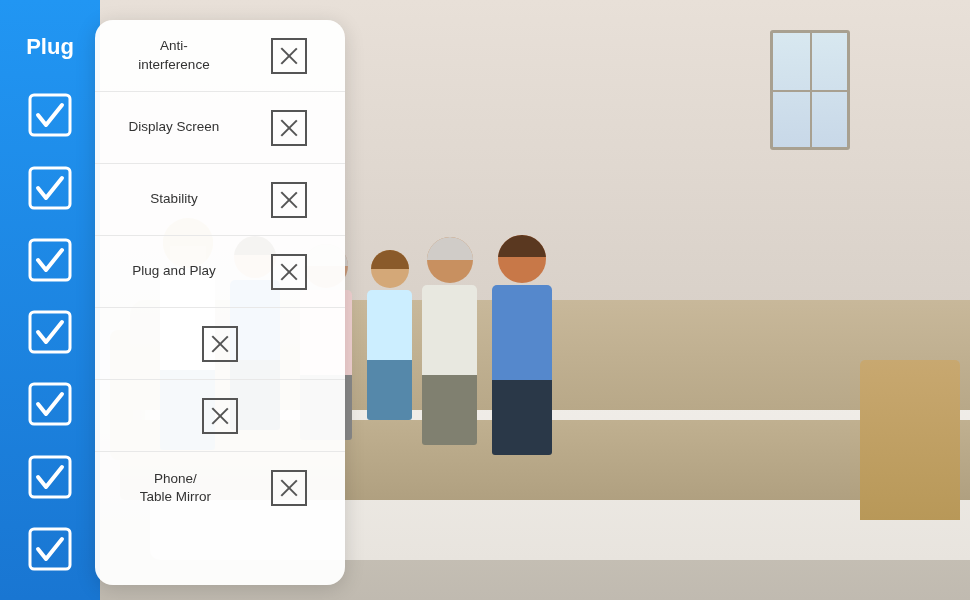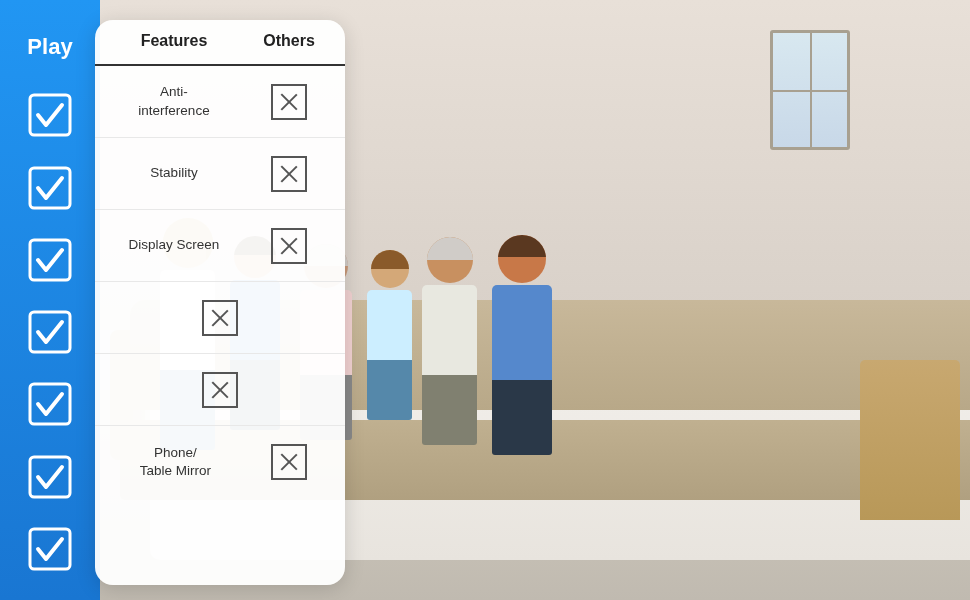--- a/index.html
+++ b/index.html
@@ -353,21 +353,21 @@
       <div style="width:48px; height:48px; border-radius:50%; background:#c87848; overflow:hidden;">
         <div style="width:100%; height:45%; background:#5a3820; border-radius:50% 50% 0 0;"></div>
       </div>
       <div style="width:60px; height:95px; background:#5588cc; border-radius:5px 5px 0 0; margin-top:2px;"></div>
       <div style="width:60px; height:75px; background:#2a3848; border-radius:0 0 3px 3px;"></div>
     </div>
   </div>
 </div>
 
 <div class="sidebar">
-  <div class="sidebar-label">Play</div>
+  <div class="sidebar-label">Plug</div>
 
   <div class="check-icon">
     <svg viewBox="0 0 44 44" xmlns="http://www.w3.org/2000/svg">
       <rect x="2" y="2" width="40" height="40" rx="4" ry="4" fill="none" stroke="white" stroke-width="3"></rect>
       <polyline points="10,22 18,32 34,12" fill="none" stroke="white" stroke-width="4" stroke-linecap="round" stroke-linejoin="round"></polyline>
     </svg>
   </div>
 
   <div class="check-icon">
     <svg viewBox="0 0 44 44" xmlns="http://www.w3.org/2000/svg">
@@ -406,46 +406,48 @@
 
   <div class="check-icon">
     <svg viewBox="0 0 44 44" xmlns="http://www.w3.org/2000/svg">
       <rect x="2" y="2" width="40" height="40" rx="4" ry="4" fill="none" stroke="white" stroke-width="3"></rect>
       <polyline points="10,22 18,32 34,12" fill="none" stroke="white" stroke-width="4" stroke-linecap="round" stroke-linejoin="round"></polyline>
     </svg>
   </div>
 </div>
 
 <div class="table-card">
-  <div class="table-header">
-    <div class="col-features">Features</div>
-    <div class="col-others">Others</div>
-  </div>
 
   <div class="table-row-item">
     <div class="feature-text">Anti-<br>interference</div>
     <div class="x-mark-col">
       <div class="x-mark"></div>
     </div>
   </div>
 
   <div class="table-row-item">
+    <div class="feature-text">Display Screen</div>
+    <div class="x-mark-col">
+      <div class="x-mark"></div>
+    </div>
+  </div>
+
+  <div class="table-row-item">
     <div class="feature-text">Stability</div>
     <div class="x-mark-col">
       <div class="x-mark"></div>
     </div>
   </div>
 
   <div class="table-row-item">
-    <div class="feature-text">Display Screen</div>
-    <div class="x-mark-col">
-      <div class="x-mark"></div>
-    </div>
-  </div>
-
+    <div class="feature-text">Plug and Play</div>
+    <div class="x-mark-col">
+      <div class="x-mark"></div>
+    </div>
+  </div>
 
   <div class="table-row-item">
     <div class="x-mark-col">
       <div class="x-mark"></div>
     </div>
   </div>
 
   <div class="table-row-item">
     <div class="x-mark-col">
       <div class="x-mark"></div>

